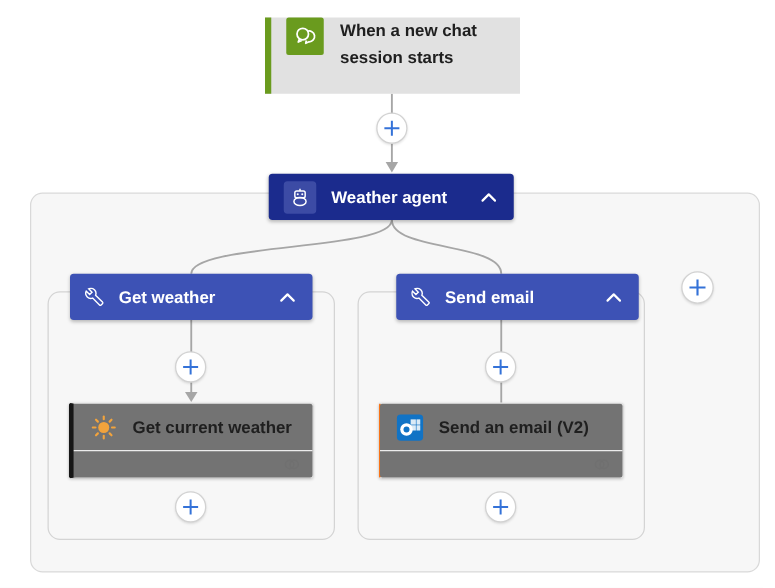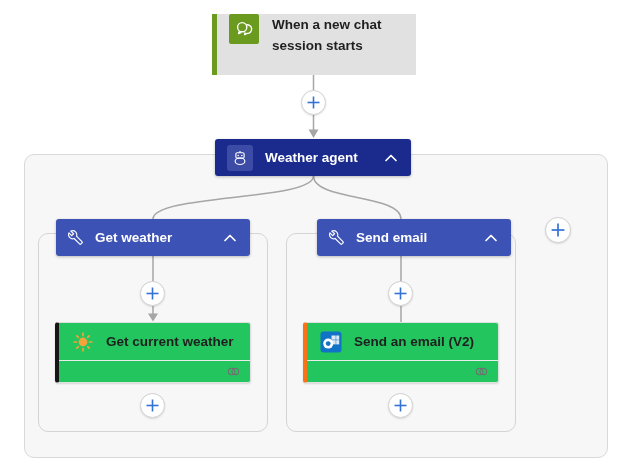--- a/index.html
+++ b/index.html
@@ -30,24 +30,24 @@
     padding:0 12px;z-index:6;cursor:pointer;box-shadow:0 1px 3px rgba(0,0,0,.25);}
   .agent-hdr{left:215px;top:139px;width:196px;height:37px;background:#1b2b8d;}
   .branch-hdr{top:219px;width:194px;height:37px;background:#3d52b5;}
   .branch-hdr-left{left:56px;} .branch-hdr-right{left:304px;margin-left:13px;}
   .hdr-label{color:#ffffff;font-size:13.5px;font-weight:700;margin-left:12px;white-space:nowrap;}
   .agent-chip{width:26px;height:26px;background:#3c4ba5;border-radius:3px;flex:0 0 auto;
     display:flex;align-items:center;justify-content:center;}
   .chev{margin-left:auto;display:flex;align-items:center;cursor:pointer;}
 
   
-  .action-card{top:322px;width:196px;height:61px;background:#22c55e;border:1px solid #e0e0e0;
+  .action-card{top:322px;width:196px;height:61px;background:#737373;border:1px solid #e0e0e0;
     border-radius:3px;box-sizing:border-box;box-shadow:0 1px 2px rgba(0,0,0,.14);z-index:6;cursor:pointer;}
   .card-left{left:55px;border-left:4px solid #161616;}
-  .card-right{left:303px;border-left:4px solid #f97316;}
+  .card-right{left:303px;border-left:1px solid #f97316;}
   .card-title-row{height:37px;display:flex;align-items:center;gap:12px;padding-left:13px;
     border-bottom:1px solid #ececec;}
   .card-title{font-size:13.5px;font-weight:700;color:#1f1f1f;white-space:nowrap;}
   .card-footer{height:21px;display:flex;align-items:center;justify-content:flex-end;padding-right:9px;}
 
   
   .plus-btn{width:25px;height:25px;border-radius:50%;background:#ffffff;border:1px solid #d2d2d2;
     box-sizing:border-box;display:flex;align-items:center;justify-content:center;
     box-shadow:0 1px 2px rgba(0,0,0,.12);z-index:7;cursor:pointer;padding:0;}
   .plus-mid{left:301px;top:90px;}

